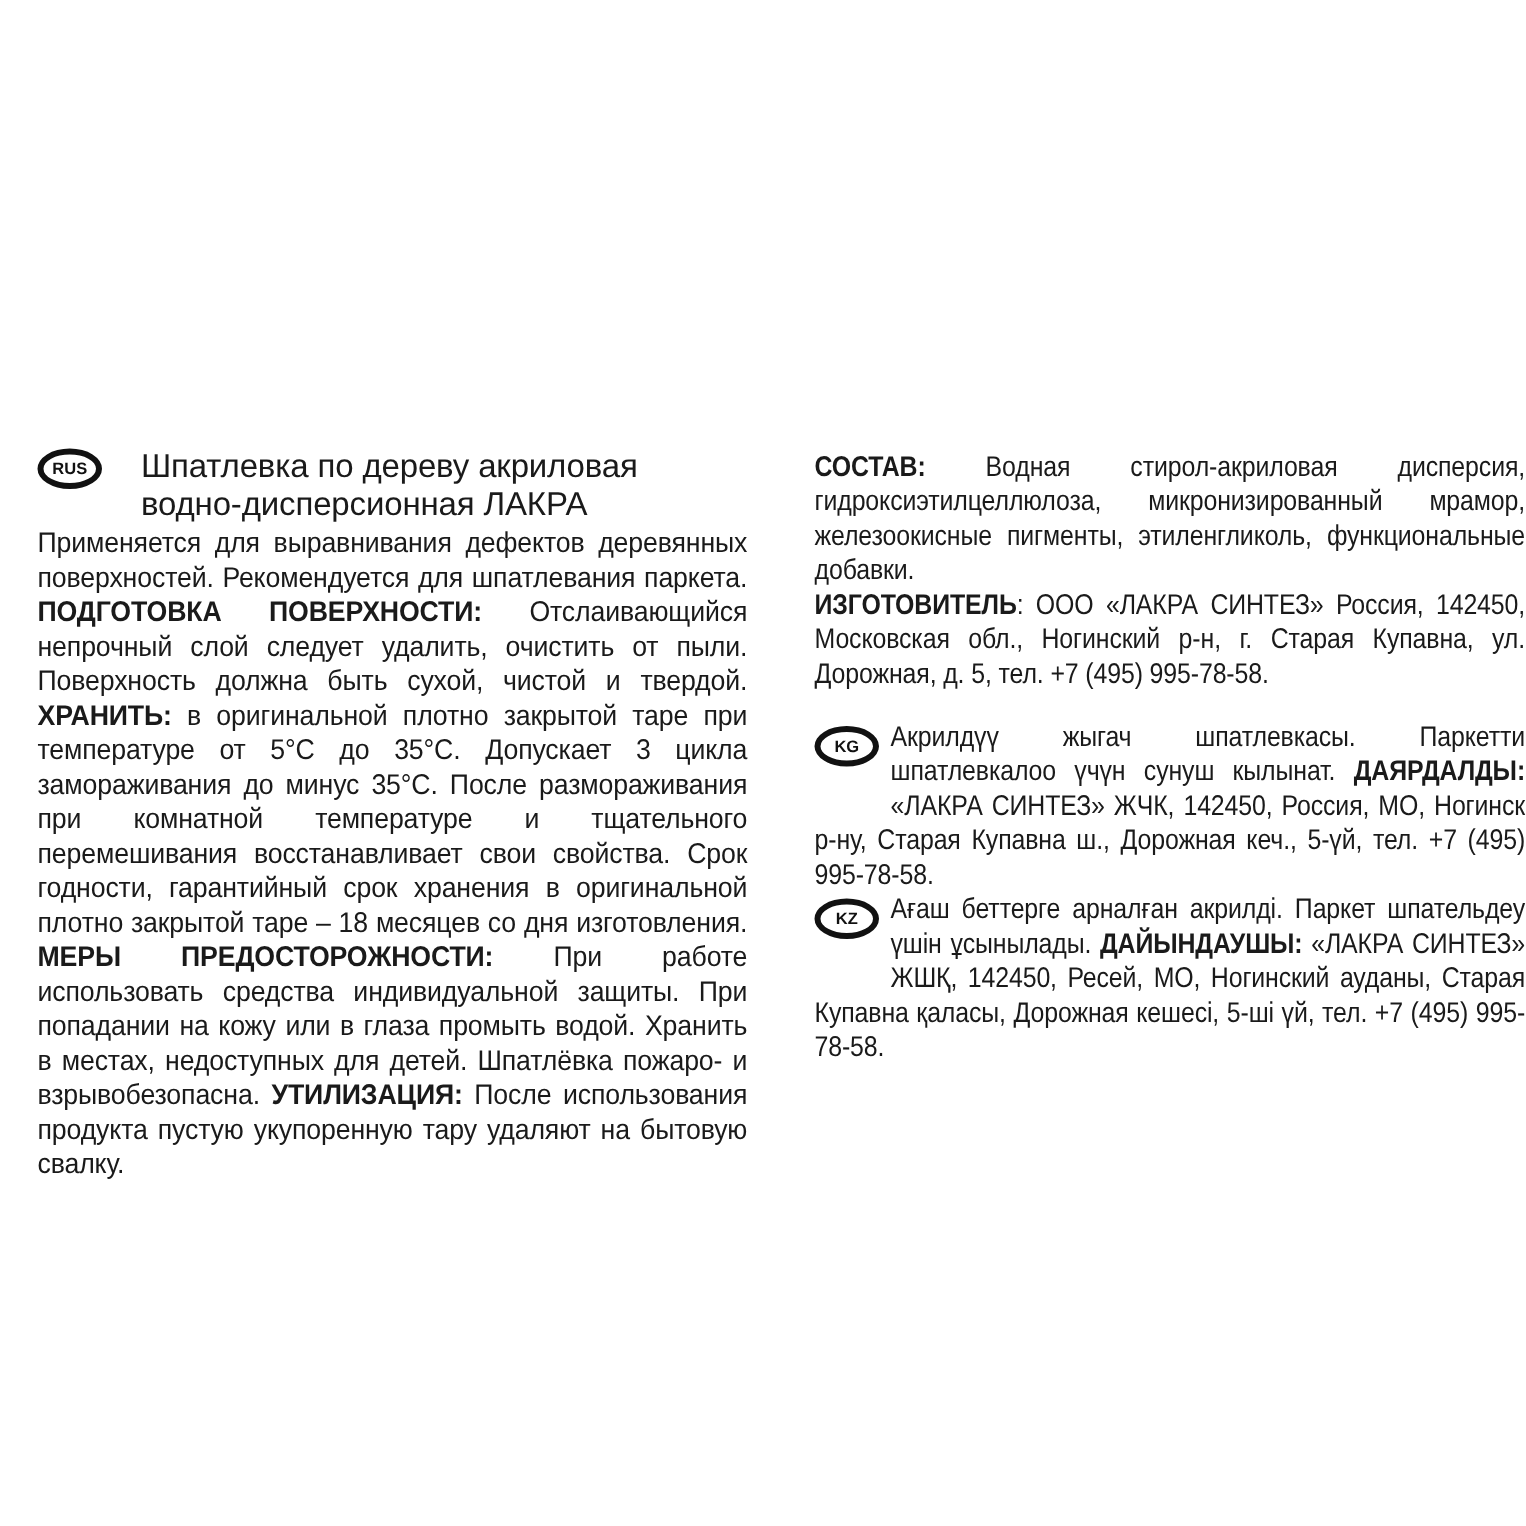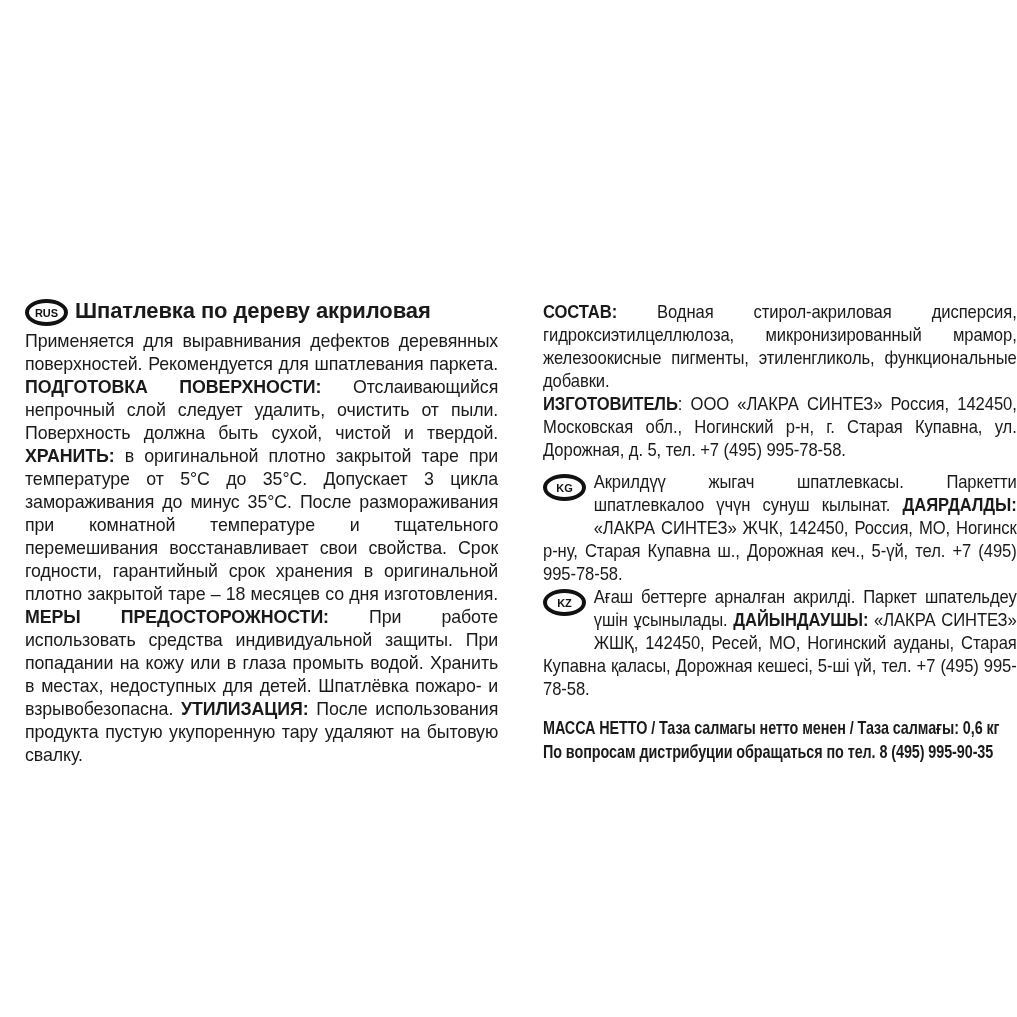--- a/index.html
+++ b/index.html
@@ -46,23 +46,24 @@
     font-weight: 700;
     font-size: 11px;
     letter-spacing: 0;
     width: 43px;
     height: 27px;
     flex: 0 0 auto;
     margin-top: 1px;
     color: #111111;
   }
   .title {
-    font-weight: 700;
+    font-weight: 400;
     font-size: 22px;
     line-height: 25px;
+    margin-left: 19px;
   }
   .para {
     font-size: 19px;
     line-height: 23px;
     text-align: justify;
     transform-origin: 0 0;
     margin: 0;
   }
   .para p { margin: 0; }
   .cond-l {
@@ -73,21 +74,21 @@
     text-align-last: justify;
   }
   .cond-r {
     width: 542px;
     transform: scaleX(0.874);
   }
   .b { font-weight: 700; }
   .lang-block {
     position: relative;
   }
-  .kg-block { margin-top: 9px; }
+  .kg-block { margin-top: 19px; }
   .kz-block { }
   .badge-abs {
     position: absolute;
     left: 0;
     top: 3px;
   }
   .float-spacer {
     float: left;
     width: 58px;
     height: 50px;
@@ -106,20 +107,21 @@
 </head>
 <body>
 
 <div class="canvas">
 
   <div class="col-left">
     <div class="title-row">
       <span class="badge">RUS</span>
       <div class="title">
         <div>Шпатлевка по дереву акриловая</div>
+        <div>водно-дисперсионная ЛАКРА</div>
       </div>
     </div>
     <div class="para cond-l last-just"><span>Применяется для выравнивания дефектов деревянных поверхностей. Рекомендуется для шпатлевания паркета. </span><span class="b">ПОДГОТОВКА ПОВЕРХНОСТИ: </span><span>Отслаивающийся непрочный слой следует удалить, очистить от пыли. Поверхность должна быть сухой, чистой и твердой. </span><span class="b">ХРАНИТЬ: </span><span>в оригинальной плотно закрытой таре при температуре от 5°С до 35°С. Допускает 3 цикла замораживания до минус 35°С. После размораживания при комнатной температуре и тщательного перемешивания восстанавливает свои свойства. Срок годности, гарантийный срок хранения в оригинальной плотно закрытой таре – 18 месяцев со дня изготовления. </span><span class="b">МЕРЫ ПРЕДОСТОРОЖНОСТИ: </span><span>При работе использовать средства индивидуальной защиты. При попадании на кожу или в глаза промыть водой. Хранить в местах, недоступных для детей. Шпатлёвка пожаро- и взрывобезопасна. </span><span class="b">УТИЛИЗАЦИЯ: </span><span>После использования продукта пустую укупоренную тару удаляют на бытовую свалку.</span></div>
   </div>
 
   <div class="col-right">
 
     <div class="para cond-r">
       <p><span class="b">СОСТАВ: </span><span>Водная стирол-акриловая дисперсия, гидроксиэтилцеллюлоза, микронизированный мрамор, железоокисные пигменты, этиленгликоль, функциональные добавки.</span></p>
       <p><span class="b">ИЗГОТОВИТЕЛЬ</span><span>: ООО «ЛАКРА СИНТЕЗ» Россия, 142450, Московская обл., Ногинский р-н, г. Старая Купавна, ул. Дорожная, д. 5, тел. +7 (495) 995-78-58.</span></p>
@@ -128,19 +130,15 @@
     <div class="lang-block kg-block">
       <span class="badge badge-abs">KG</span>
       <div class="para cond-r"><span class="float-spacer"></span><span><span>Акрилдүү жыгач шпатлевкасы. Паркетти шпатлевкалоо үчүн сунуш кылынат. </span><span class="b">ДАЯРДАЛДЫ: </span><span>«ЛАКРА СИНТЕЗ» ЖЧК, 142450, Россия, МО, Ногинск р-ну, Старая Купавна ш., Дорожная кеч., 5-үй, тел. +7 (495) 995-78-58.</span></span></div>
     </div>
 
     <div class="lang-block kz-block">
       <span class="badge badge-abs">KZ</span>
       <div class="para cond-r"><span class="float-spacer"></span><span><span>Ағаш беттерге арналған акрилді. Паркет шпательдеу үшін ұсынылады. </span><span class="b">ДАЙЫНДАУШЫ: </span><span>«ЛАКРА СИНТЕЗ» ЖШҚ, 142450, Ресей, МО, Ногинский ауданы, Старая Купавна қаласы, Дорожная кешесі, 5-ші үй, тел. +7 (495) 995-78-58.</span></span></div>
     </div>
 
-    <div class="footer-block">
-      <div class="cond-f">МАССА НЕТТО / Таза салмагы нетто менен / Таза салмағы: 0,6 кг</div>
-      <div class="cond-f">По вопросам дистрибуции обращаться по тел. 8 (495) 995-90-35</div>
-    </div>
 
   </div>
 </div>
 
 </body></html>

